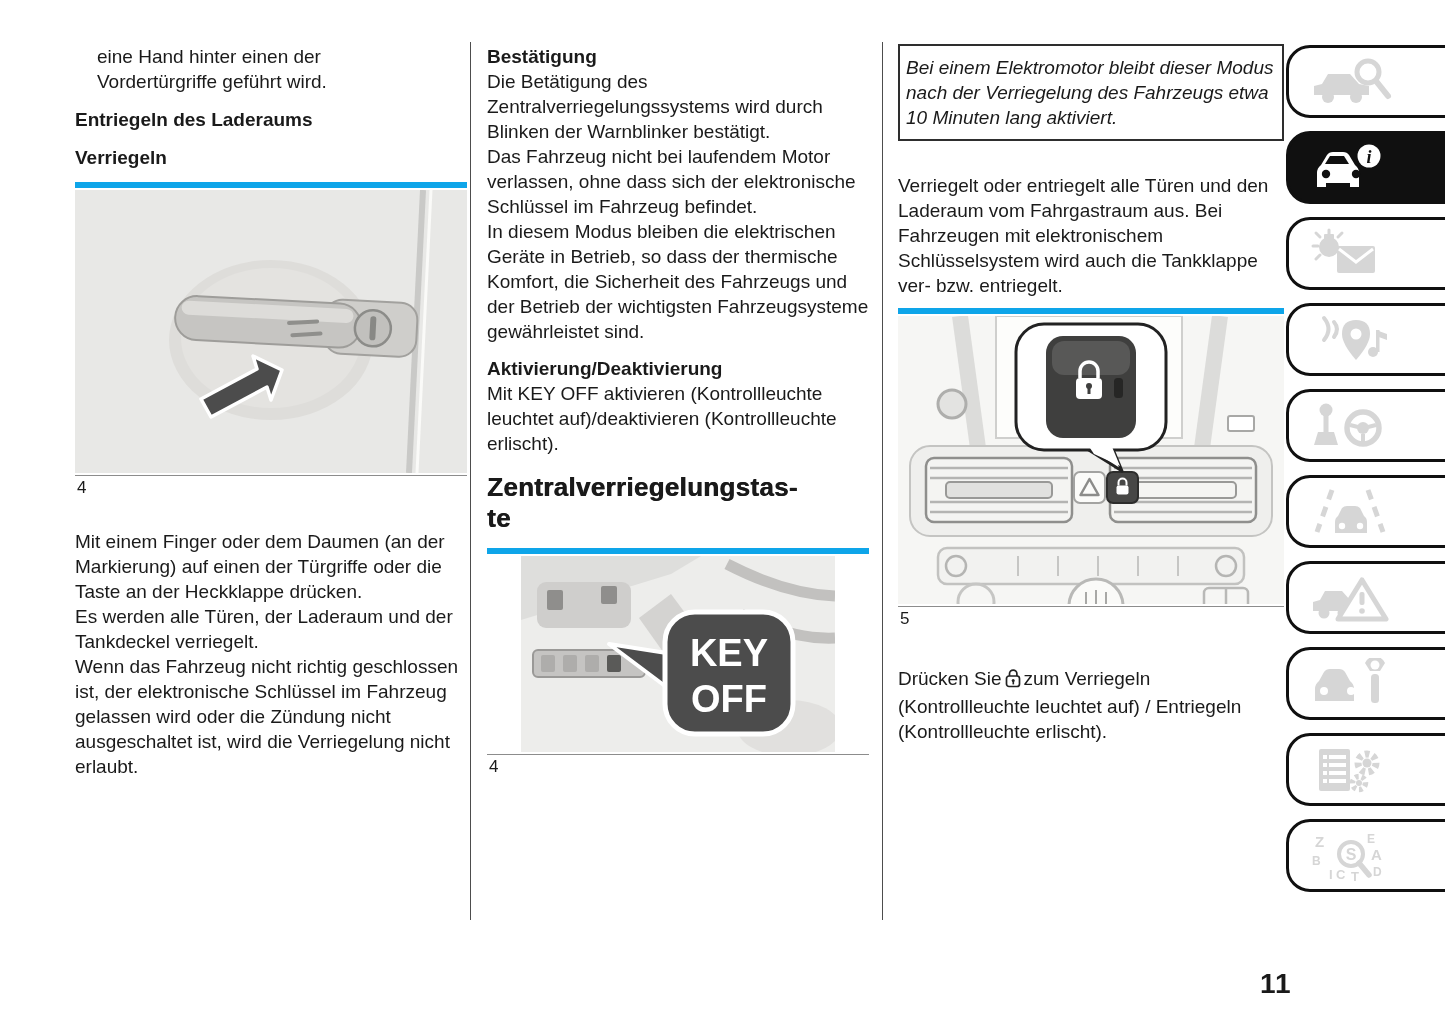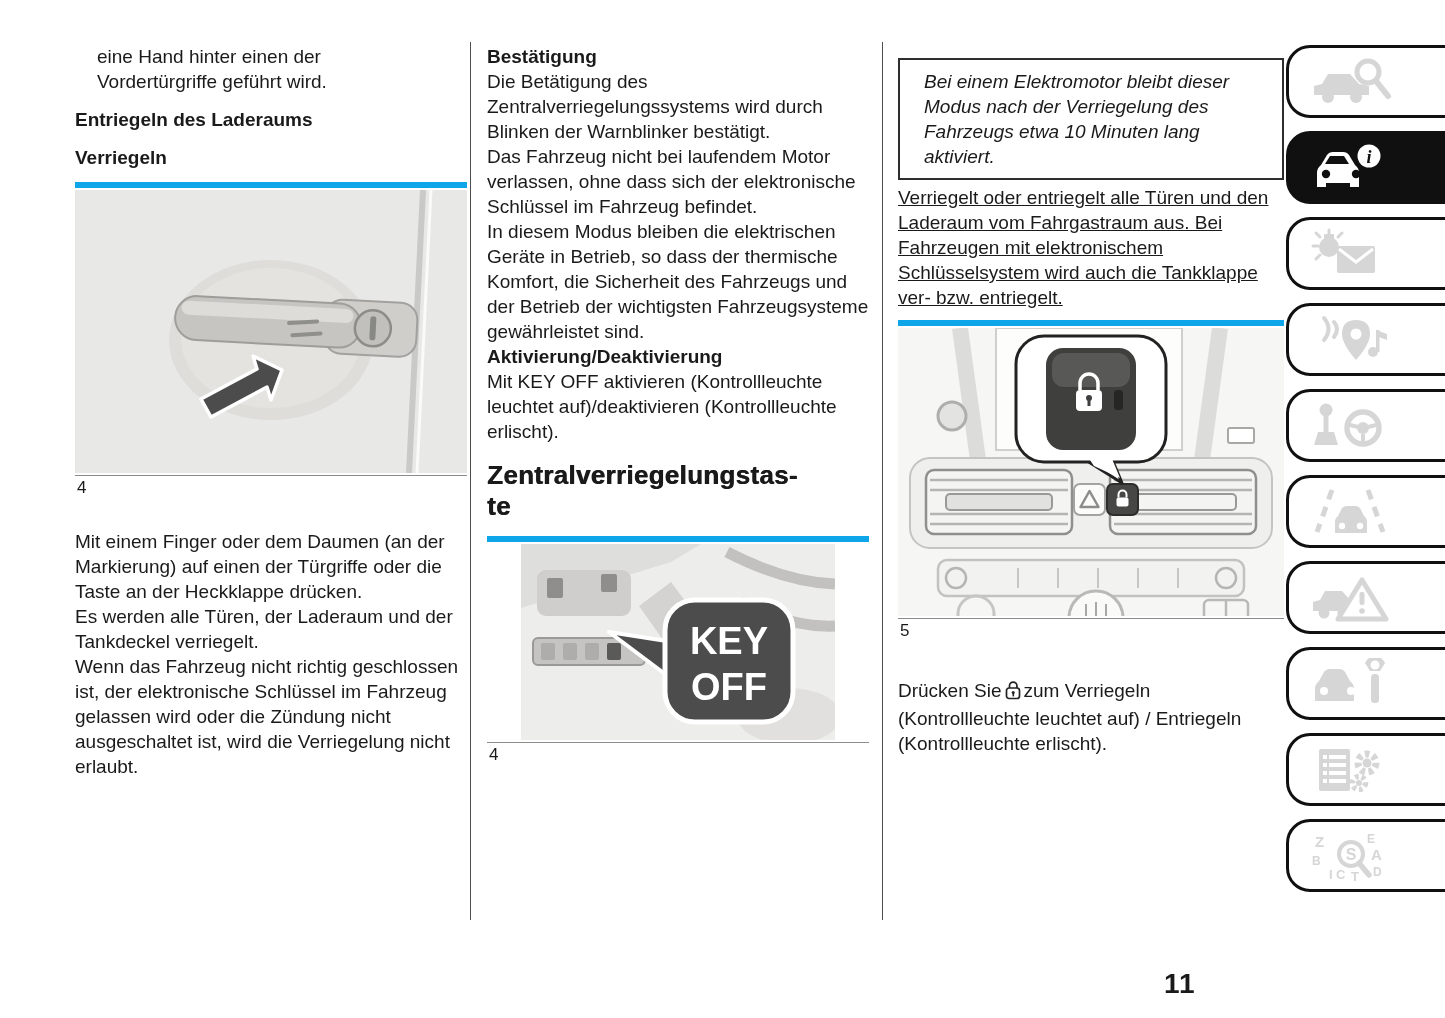--- a/index.html
+++ b/index.html
@@ -24,32 +24,32 @@
        padding:2px 0;font-size:0;}
   .fig svg{display:block;}
   .figcenter svg{margin:0 auto;}
   .figlabel{font-size:17px;line-height:22px;margin:1px 0 0 2px;}
   
   .warnbar{position:relative;height:54px;background:#a9a9a9;
            display:flex;align-items:center;justify-content:center;}
   .warnbar .wtri{position:absolute;left:8px;top:1px;}
   .warntitle{color:#fff;font-weight:bold;font-style:italic;font-size:20px;
              letter-spacing:1px;}
-  .notebox{border:2px solid #2e2e2e;margin-top:14px;padding:9px 24px;
+  .notebox{border:2px solid #2e2e2e;padding:9px 6px;
            font-style:italic;font-size:19px;line-height:25px;white-space:pre-line;}
-  .mt16{margin-top:5px;text-decoration:underline;} .mt10{margin-top:10px;} .mt12{margin-top:12px;}
+  .mt16{margin-top:32px;} .mt10{margin-top:10px;} .mt12{margin-top:12px;}
   .mt30{margin-top:30px;} .mt36{margin-top:36px;} .mt14{margin-top:14px;}
   .inline-lock{display:inline-block;vertical-align:-3px;margin:0 3px;}
   
   #sidebar{position:absolute;left:1286px;top:45px;width:200px;
            display:flex;flex-direction:column;gap:13px;}
   .tab{height:73px;border:3px solid #101010;border-radius:24px;background:#fff;
        display:flex;align-items:center;padding-left:20px;box-sizing:border-box;}
   .tab.active{background:#101010;}
-  .pagenum{position:absolute;left:1164px;top:968px;font-size:28px;
+  .pagenum{position:absolute;left:1260px;top:968px;font-size:28px;
            font-weight:bold;letter-spacing:1px;}
 </style>
 </head>
 <body>
 
 <div class="vdiv" id="vdiv1"></div>
 <div class="vdiv" id="vdiv2"></div>
 
 <div class="col" id="col1">
   <p class="body indent">eine Hand hinter einen der
@@ -81,21 +81,21 @@
   <p class="body mt30">Mit einem Finger oder dem Daumen (an der Markierung) auf einen der Türgriffe oder die Taste an der Heckklappe drücken.
 Es werden alle Türen, der Laderaum und der Tankdeckel verriegelt.
 Wenn das Fahrzeug nicht richtig geschlossen ist, der elektronische Schlüssel im Fahrzeug gelassen wird oder die Zündung nicht ausgeschaltet ist, wird die Verriegelung nicht erlaubt.</p>
 </div>
 
 <div class="col" id="col2">
   <h3 class="tight">Bestätigung</h3>
   <p class="body">Die Betätigung des Zentralverriegelungssystems wird durch Blinken der Warnblinker bestätigt.</p>
   <p class="body">Das Fahrzeug nicht bei laufendem Motor verlassen, ohne dass sich der elektronische Schlüssel im Fahrzeug befindet.
 In diesem Modus bleiben die elektrischen Geräte in Betrieb, so dass der thermische Komfort, die Sicherheit des Fahrzeugs und der Betrieb der wichtigsten Fahrzeugsysteme gewährleistet sind.</p>
-  <h3 style="margin-top:0">Aktivierung/Deaktivierung</h3>
+  <h3 style="margin-top:12px">Aktivierung/Deaktivierung</h3>
   <p class="body">Mit KEY OFF aktivieren (Kontrollleuchte leuchtet auf)/deaktivieren (Kontrollleuchte erlischt).</p>
   <div class="bigh">Zentralverriegelungstas-
 te</div>
 
   <div class="fig figcenter mt14">
     <svg width="314" height="196" viewBox="0 0 314 196">
       <rect width="314" height="196" fill="#ededeb"></rect>
       <path d="M0 64 L150 18 L180 0 H0 Z" fill="#dededc"></path>
       <path d="M150 38 L196 100 L162 124 L118 62 Z" fill="#d4d3d1"></path>
       <g stroke="#c2c1bf" stroke-width="11" fill="none">

